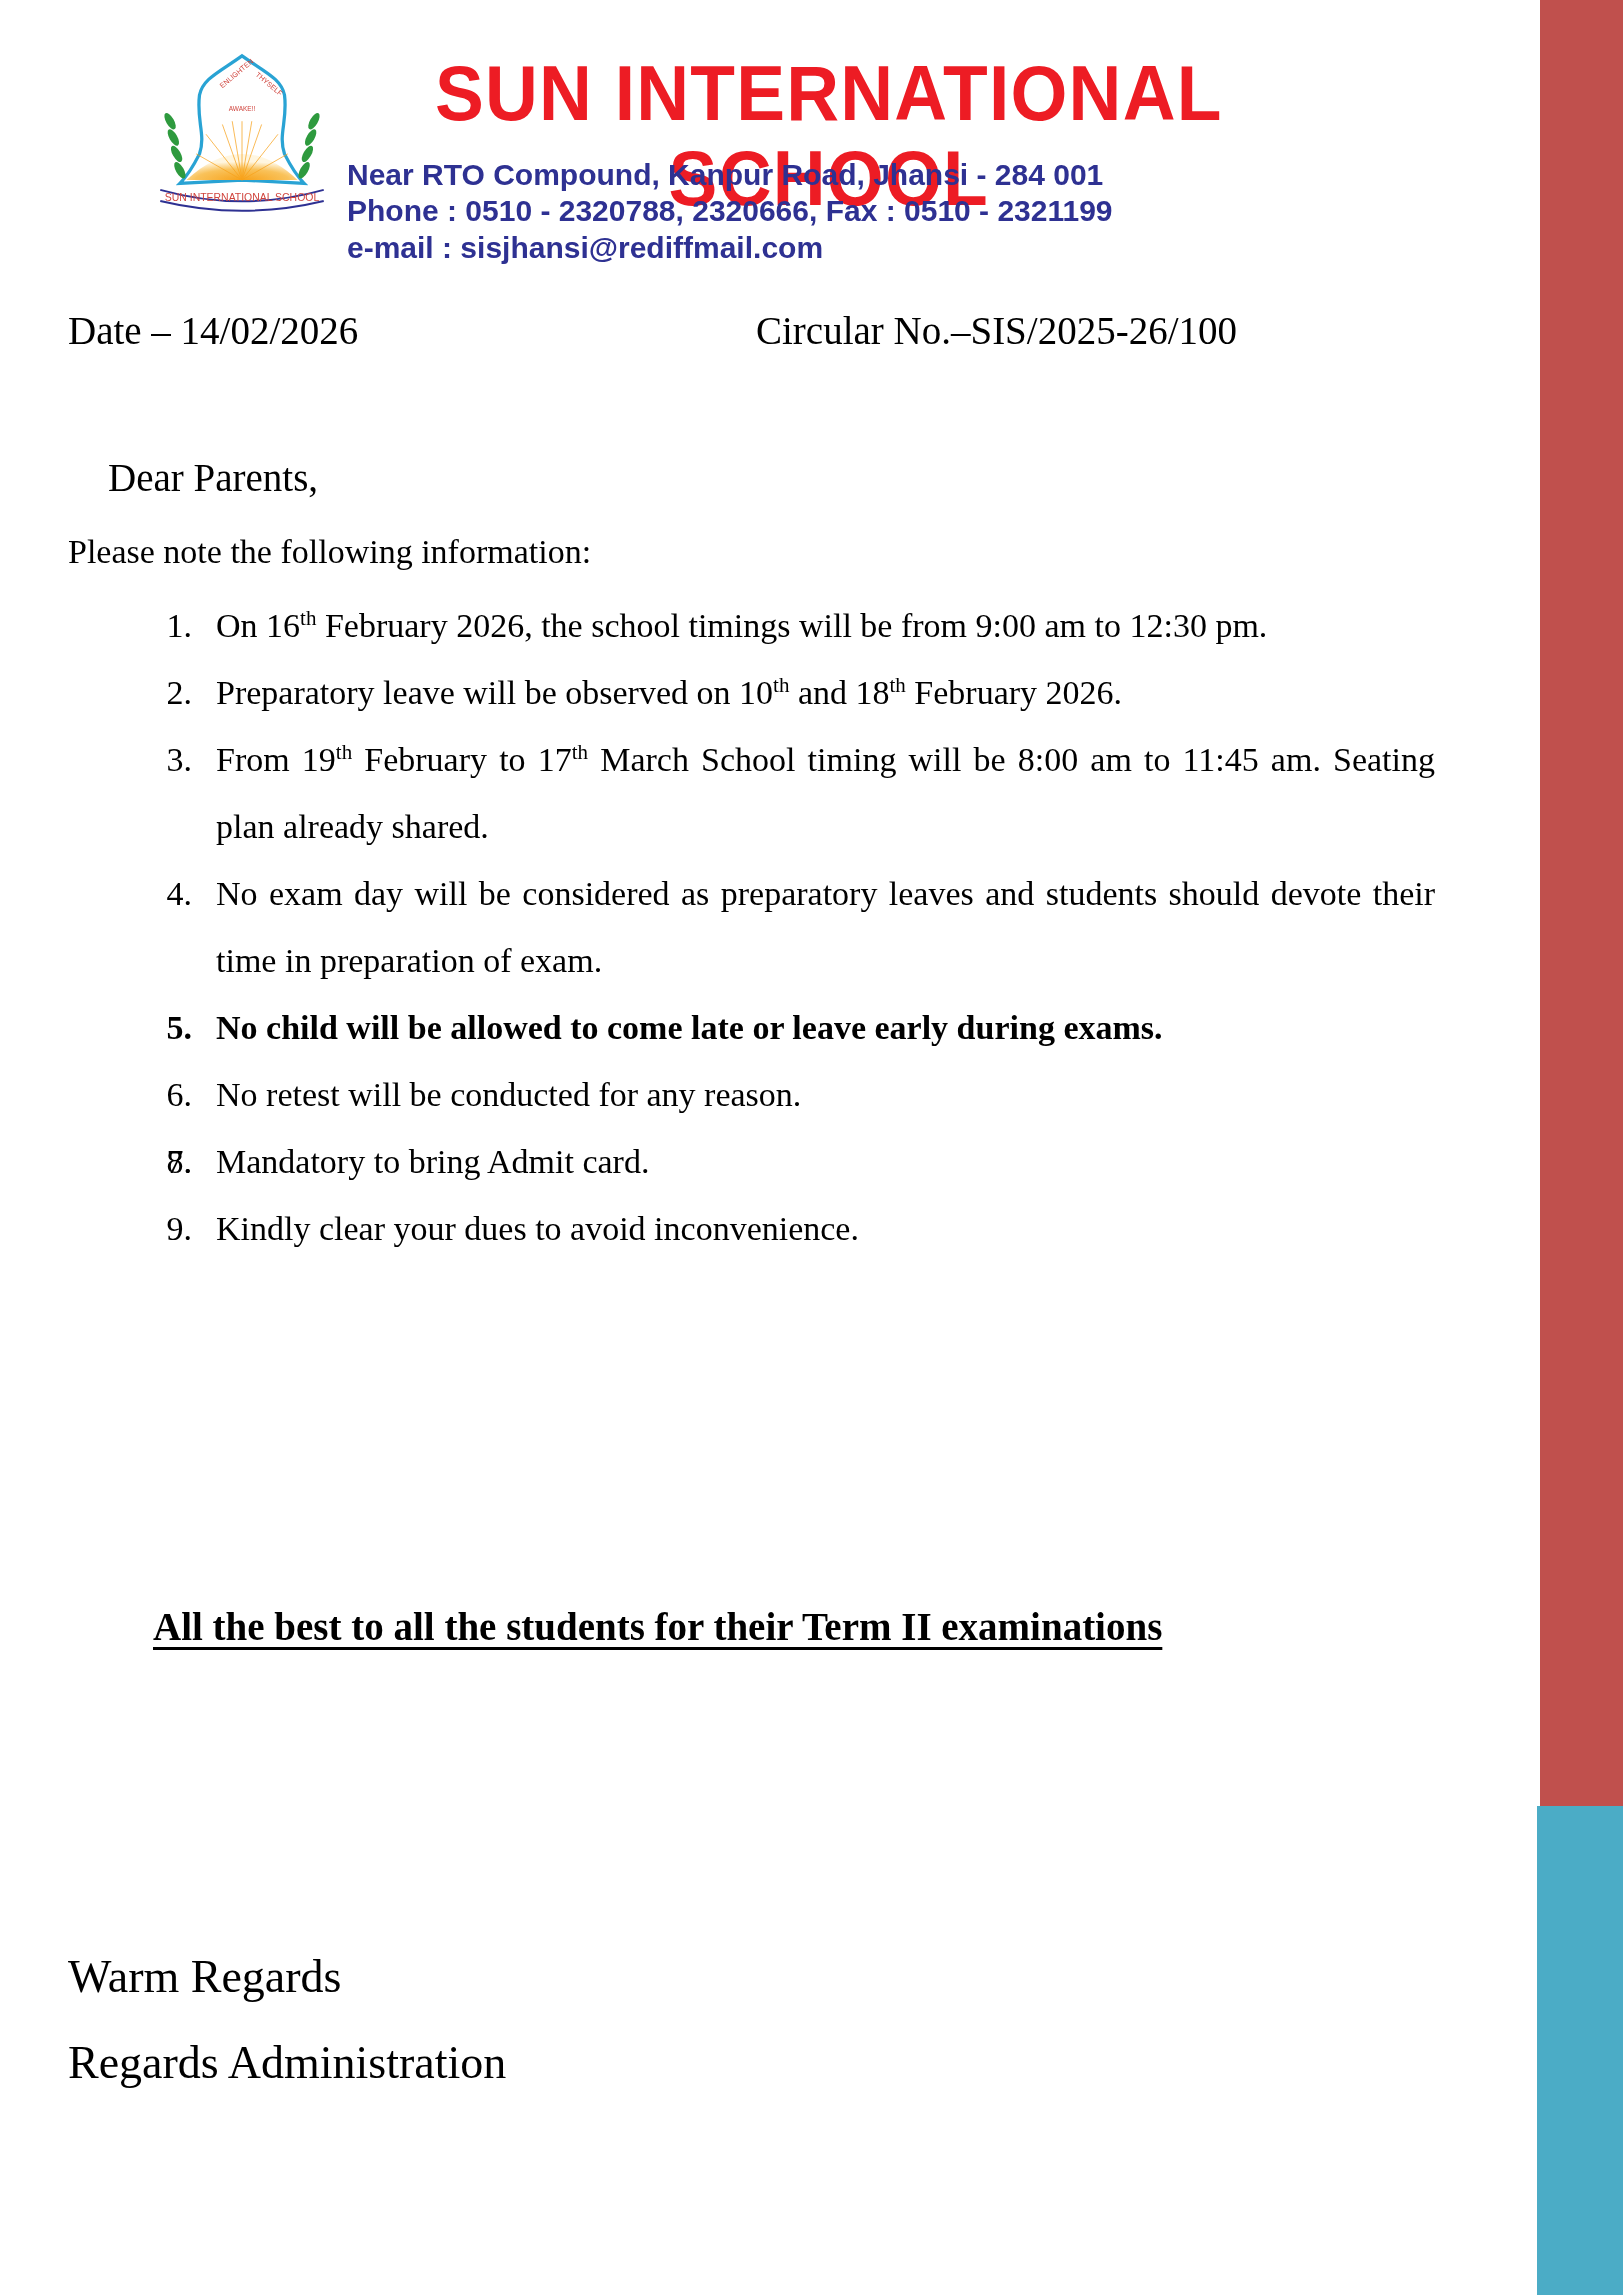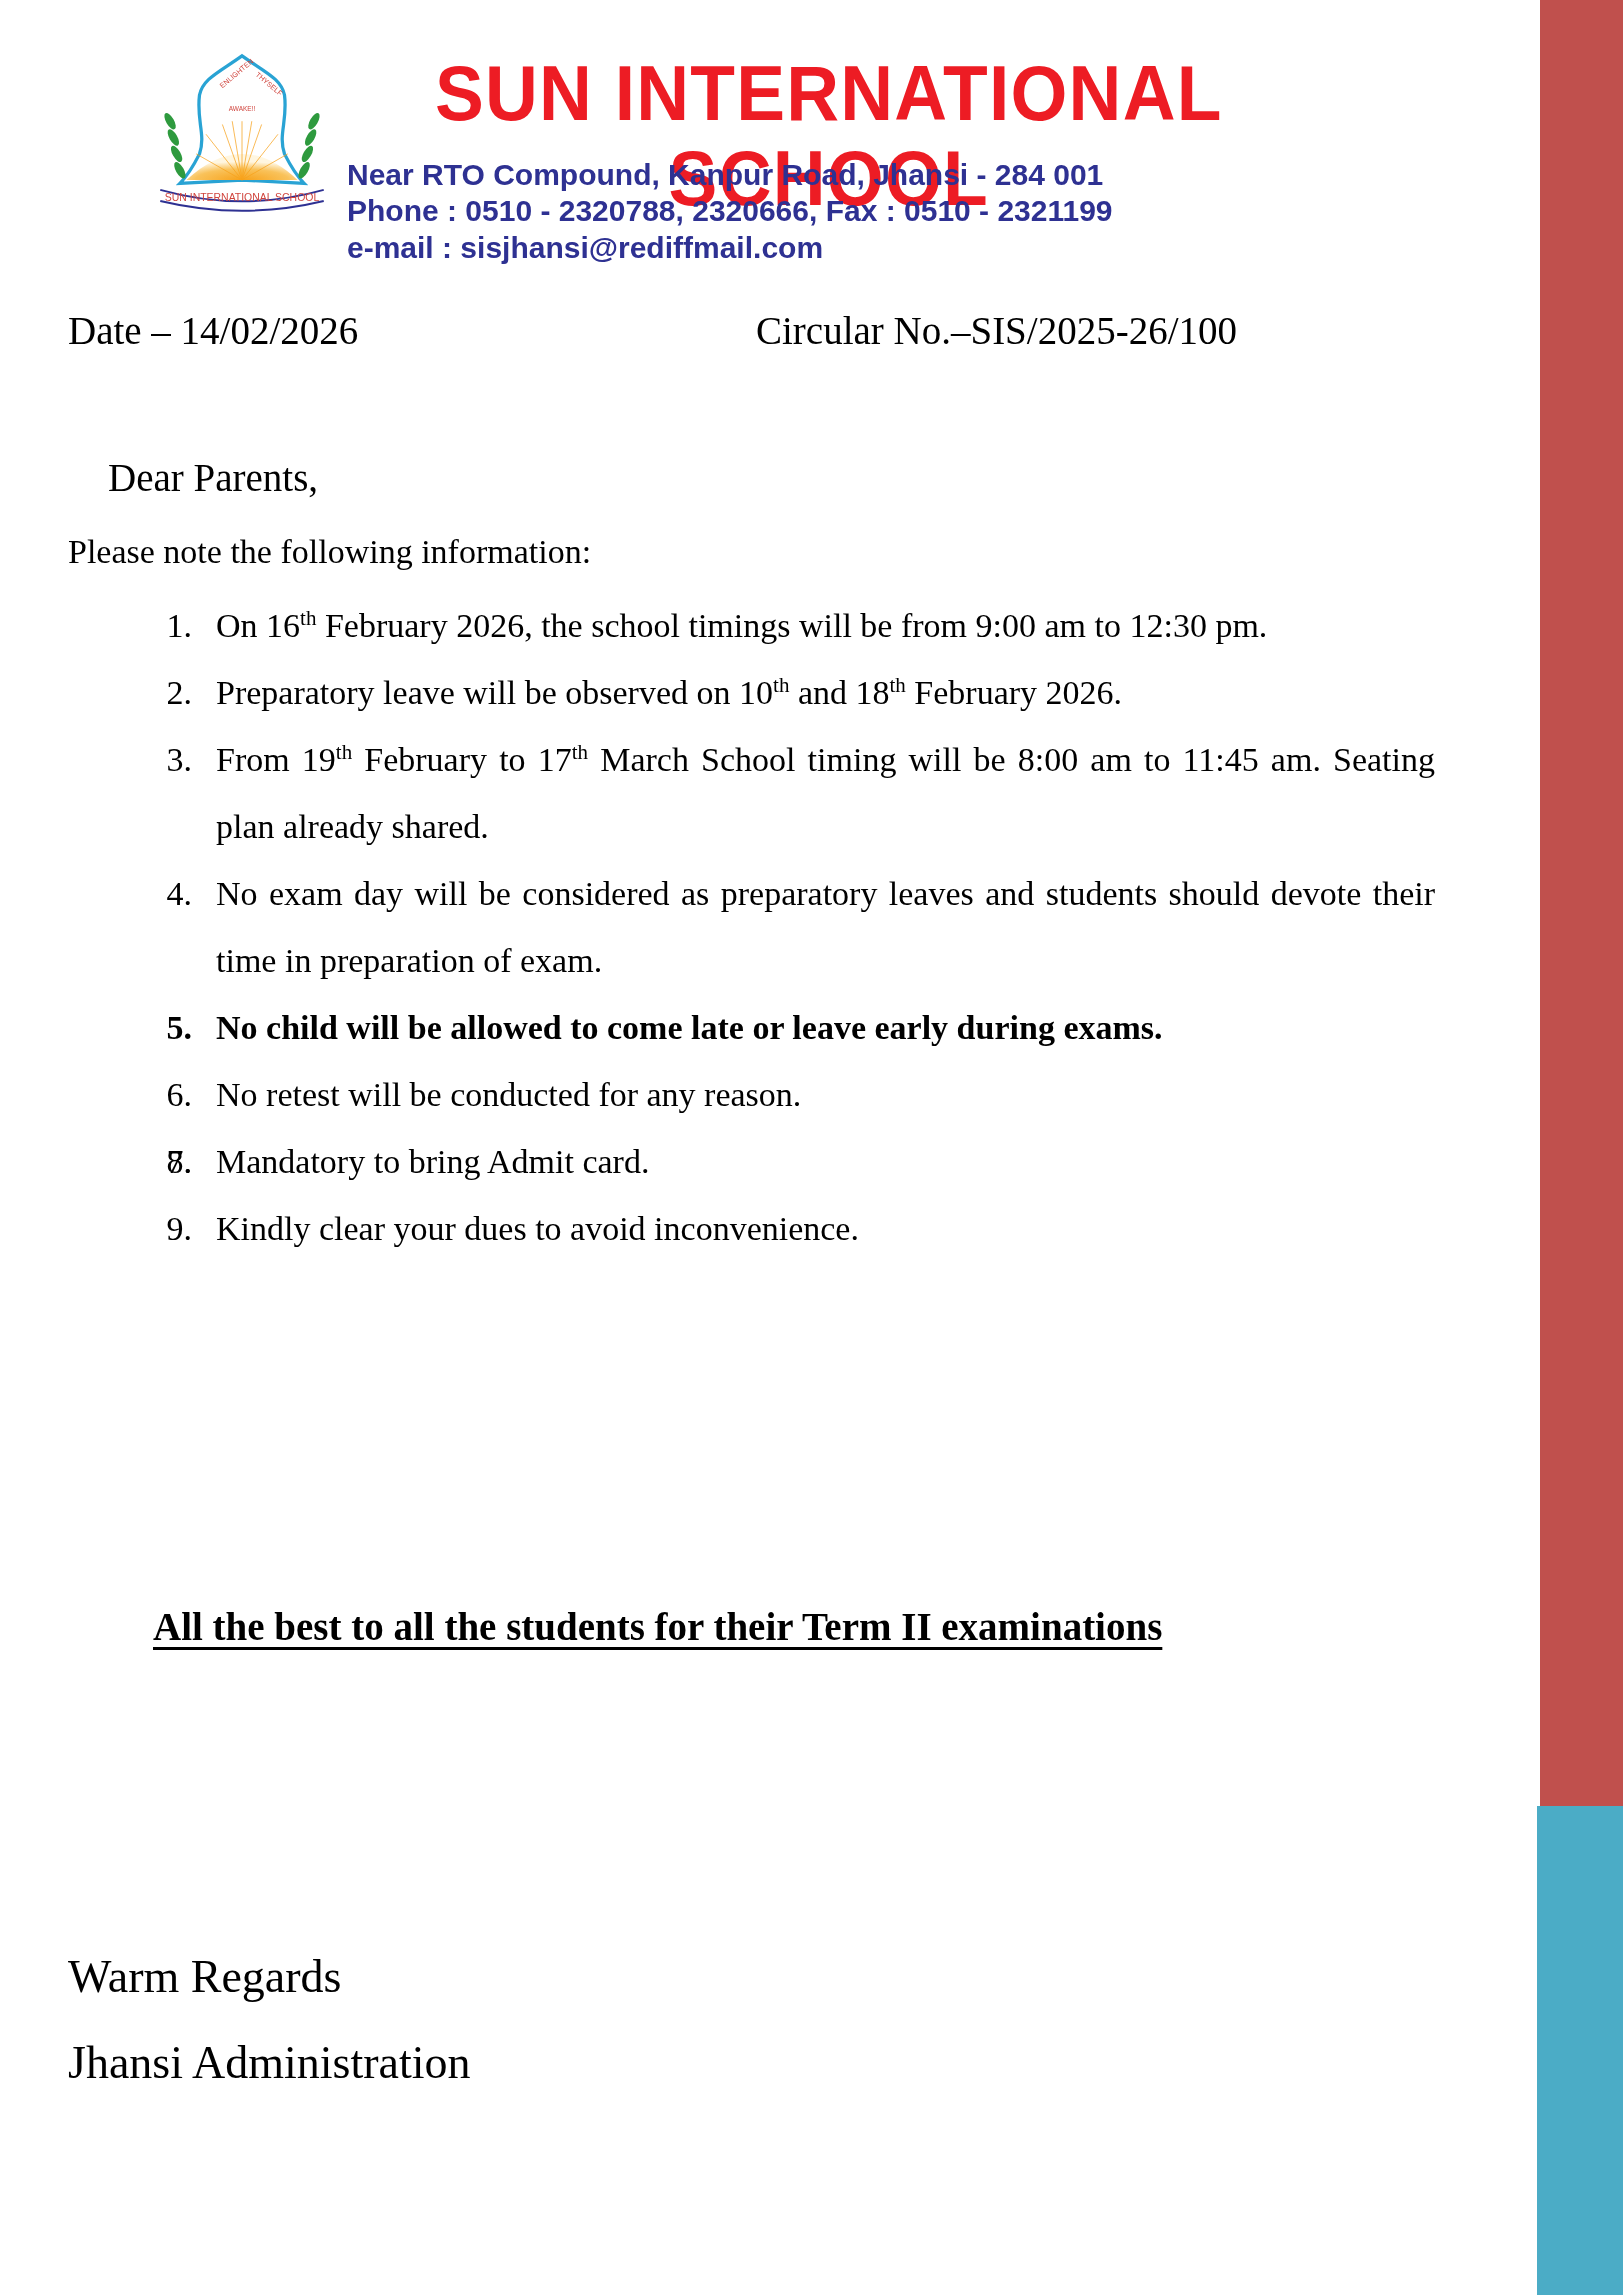--- a/index.html
+++ b/index.html
@@ -99,14 +99,14 @@
   <li class="bold"><span class="num">5.</span><span>No child will be allowed to come late or leave early during exams.</span></li>
   <li><span class="num">6.</span><span>No retest will be conducted for any reason.</span></li>
   <li><span class="num">7.</span></li>
   <li><span class="num">8.</span><span>Mandatory to bring Admit card.</span></li>
   <li><span class="num">9.</span><span>Kindly clear your dues to avoid inconvenience.</span></li>
 </ol>
 
 <div class="best serif">All the best to all the students for their Term II examinations</div>
 
 <div class="regards serif">Warm Regards</div>
-<div class="admin serif">Jhansi Administration</div>
+<div class="admin serif">Regards Administration</div>
 
 
 </body></html>

